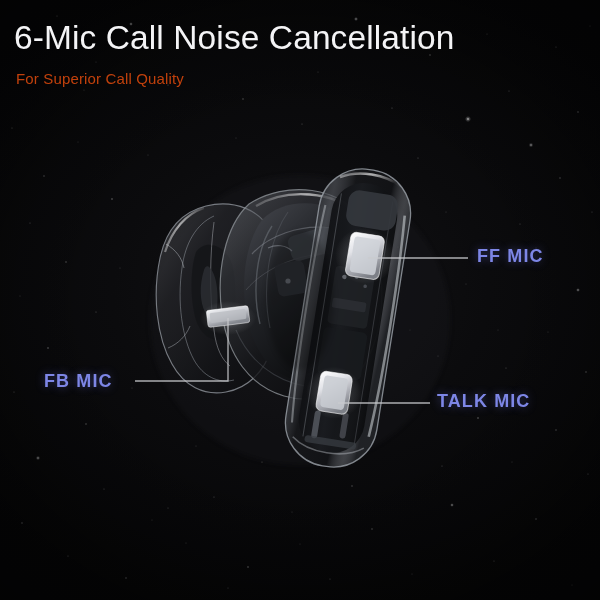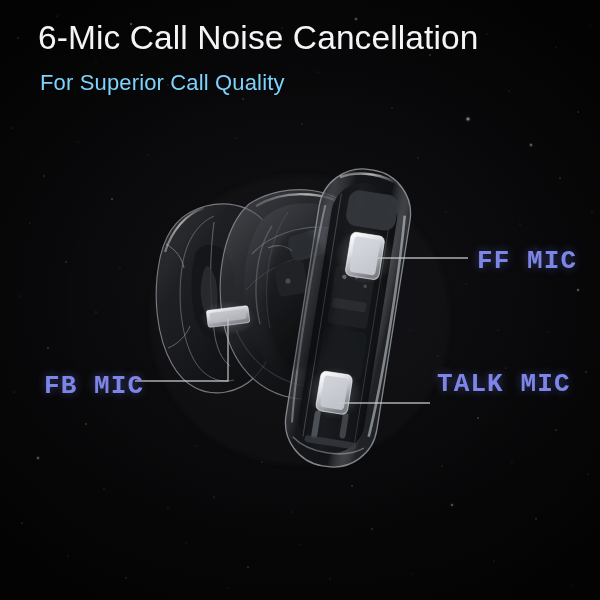--- a/index.html
+++ b/index.html
@@ -34,66 +34,65 @@
   .bg-vignette {
     position: absolute;
     inset: 0;
     pointer-events: none;
     background: radial-gradient(ellipse 85% 75% at 50% 50%, rgba(0,0,0,0) 40%, rgba(0,0,0,.55) 100%);
   }
 
   
   .heading-block {
     position: absolute;
-    left: 38px;
+    left: 14px;
     top: 18px;
     width: 540px;
   }
   .title {
     color: #f4f4f6;
     font-size: 33.5px;
     font-weight: 400;
     letter-spacing: .1px;
     line-height: 1.18;
     margin: 0;
     white-space: nowrap;
   }
   .subtitle {
-    color: #7dd3fc;
-    font-size: 22px;
+    color: #c2410c;
+    font-size: 15px;
     font-weight: 400;
     letter-spacing: .15px;
     margin: 12px 0 0 2px;
     white-space: nowrap;
   }
 
   
   .product {
     position: absolute;
     left: 0;
     top: 0;
     width: 600px;
     height: 600px;
     pointer-events: none;
   }
 
   
   .callout {
     position: absolute;
     color: #7d86e6;
-    font-size: 26px;
+    font-size: 18px;
     font-weight: 700;
     letter-spacing: 1.1px;
     white-space: nowrap;
     text-shadow: 0 0 10px rgba(110,120,230,.45);
-    font-family: Liberation Mono, monospace;
   }
   .callout.ff   { left: 477px; top: 246px; }
   .callout.fb   { left: 44px;  top: 371px; text-align: center; }
-  .callout.talk { left: 437px; top: 369px; text-align: center; }
+  .callout.talk { left: 437px; top: 391px; text-align: center; }
 
   .leaders {
     position: absolute;
     inset: 0;
     pointer-events: none;
   }
 </style>
 </head>
 <body>
 

